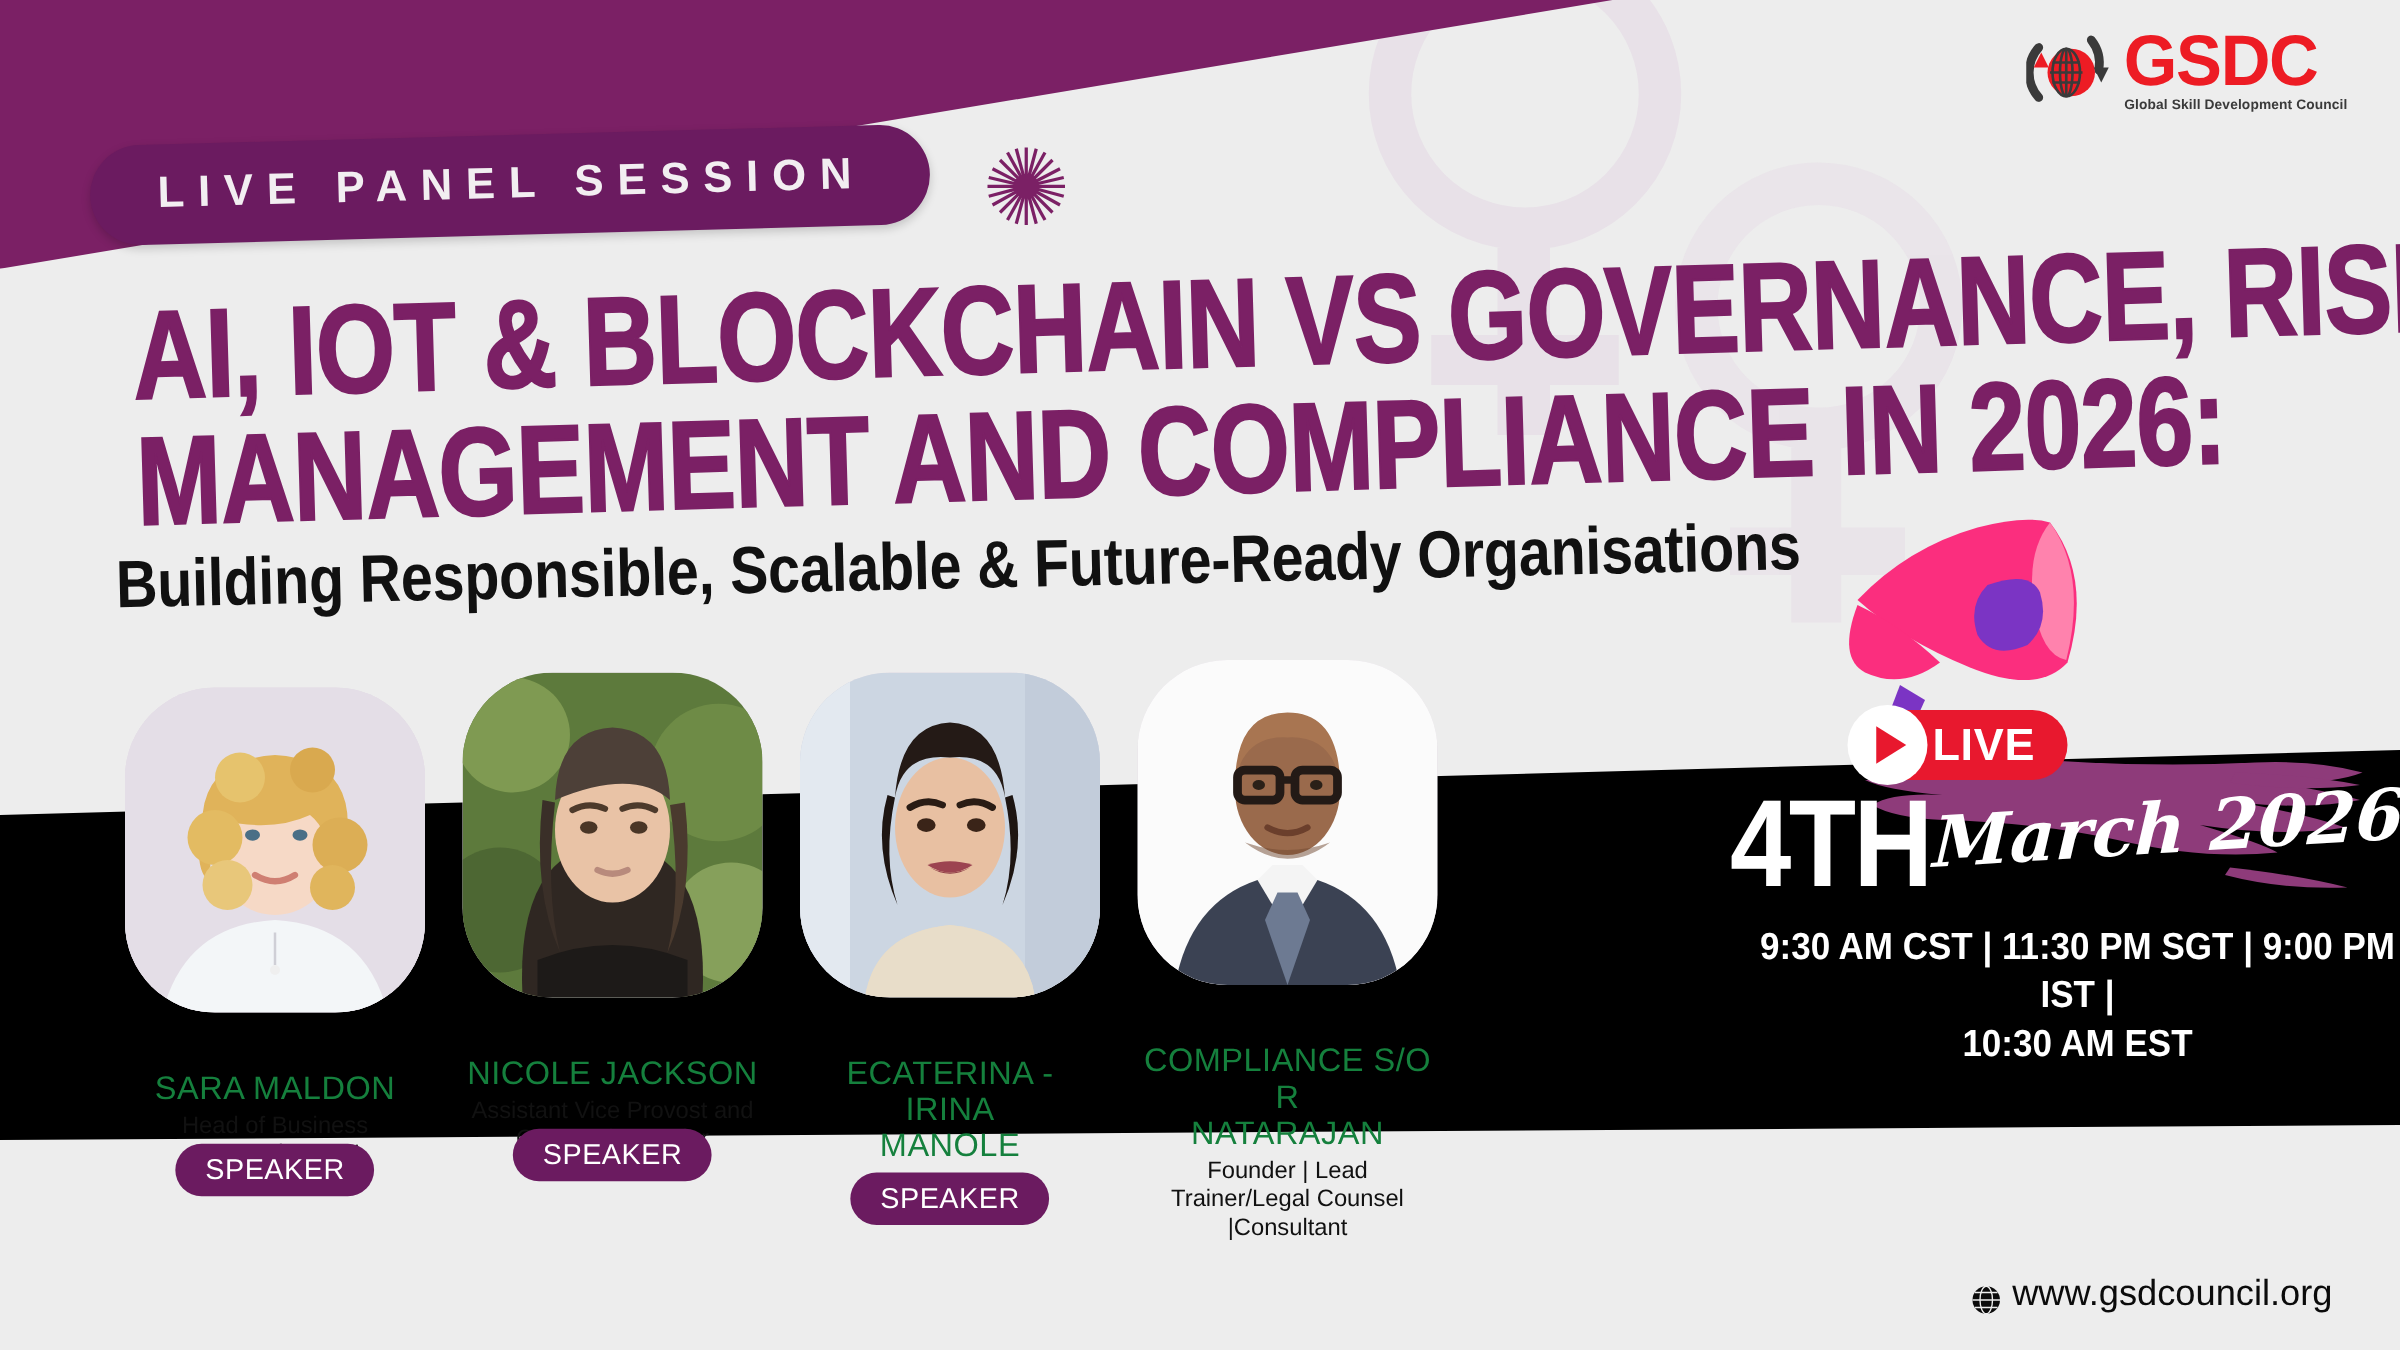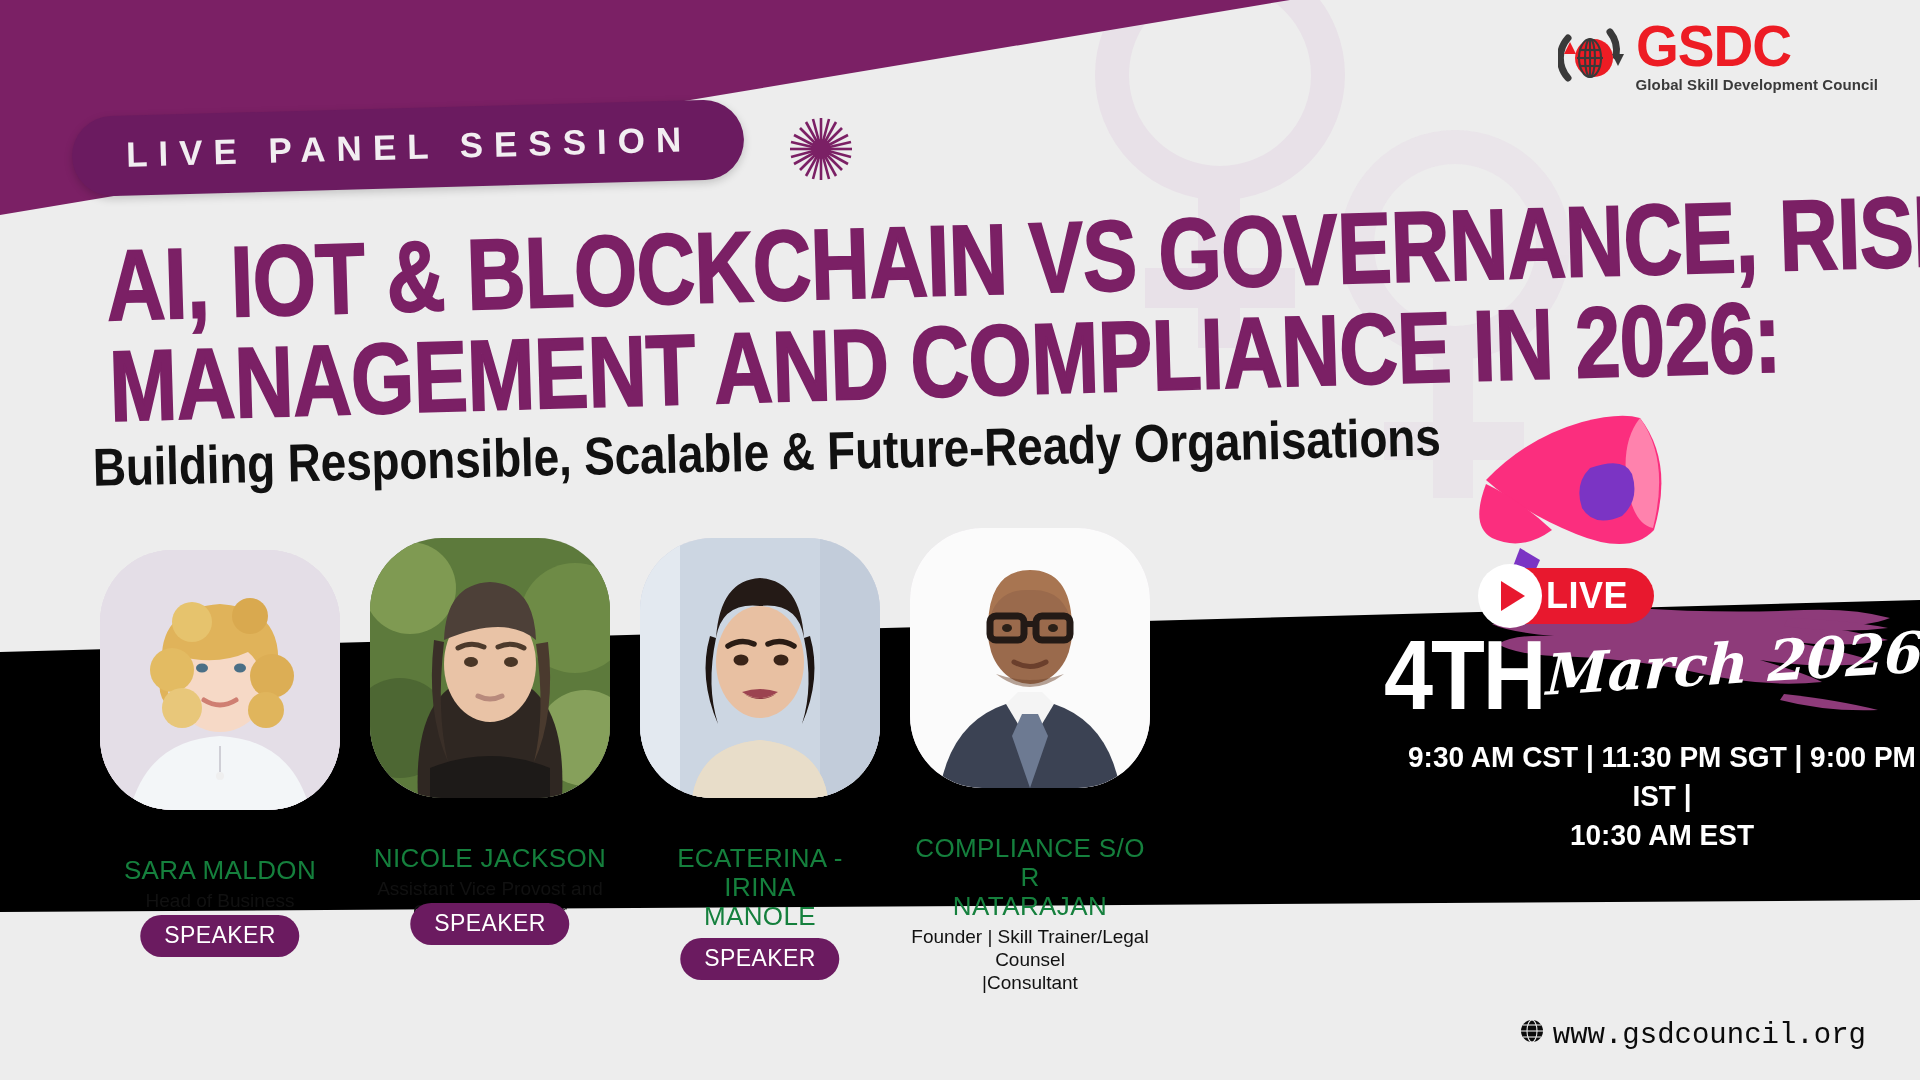--- a/index.html
+++ b/index.html
@@ -134,26 +134,26 @@
   .logo { position:absolute; right:42px; top:22px; z-index:18; display:flex; align-items:center; gap:6px; }
   .logo-mark { width:72px; height:72px; position:relative; }
   .logo-text { display:flex; flex-direction:column; }
   .logo-text .big {
     color:#ed1c24; font-weight:bold; font-size:52px; line-height:.92;
     letter-spacing:-1px;
     font-family:"Liberation Sans Narrow","Liberation Sans", sans-serif;
     transform:scaleY(1.1) scaleX(1.06); transform-origin:left center;
   }
   .logo-text .small {
-    color:#3a3a3a; font-size:15px; font-weight:bold; margin-top:5px; letter-spacing:.1px;
+    color:#3a3a3a; font-size:11px; font-weight:bold; margin-top:5px; letter-spacing:.1px;
   }
   .footer-url {
     position:absolute; right:54px; bottom:28px; z-index:18;
-    display:flex; align-items:flex-start; gap:9px;
-    font-family:Liberation Mono, monospace; font-size:29px; color:#0b0b0b;
+    display:flex; align-items:flex-end; gap:9px;
+    font-family:Liberation Sans, sans-serif; font-size:29px; color:#0b0b0b;
   }
 </style>
 </head>
 <body>
 
 <div id="stage">
 
   <div class="venus-wm" style="left:1075px; top:-50px; width:320px; height:480px;">
     <div class="ring" style="left:20px; top:0px; width:250px; height:250px;"></div>
     <div class="stem" style="left:123px; top:248px; width:42px; height:150px;"></div>
@@ -329,21 +329,21 @@
           <rect x="126" y="88" width="34" height="24" rx="6" fill="none" stroke="#231a16" stroke-width="7"></rect>
           <line x1="114" y1="96" x2="126" y2="96" stroke="#231a16" stroke-width="6"></line>
           <ellipse cx="97" cy="100" rx="5" ry="4" fill="#2a2018"></ellipse>
             <ellipse cx="143" cy="100" rx="5" ry="4" fill="#2a2018"></ellipse>
           <path d="M104 134 q16 9 32 0" stroke="#6b3f2c" stroke-width="5" fill="none" stroke-linecap="round"></path>
           <path d="M86 146 q34 26 68 0 q-34 12-68 0z" fill="#70482f" opacity=".5"></path>
         </svg>
       </div>
       <div class="sp-name">COMPLIANCE S/O R
 NATARAJAN</div>
-      <div class="sp-title">Founder | Skill Trainer/Legal Counsel
+      <div class="sp-title">Founder | Lead Trainer/Legal Counsel
 |Consultant</div>
     </div>
   </div>
 
   <div class="date-block">
 
     <div class="megaphone">
       <svg viewBox="0 0 230 215" width="230" height="215">
         <path d="M178 8 q34 44 14 112 q-24 26-78 4 q-54-22-90-54 q40-42 96-58 q38-10 58-4z" fill="#fb2e7e"></path>
         <path d="M178 8 q30 42 13 110 q-20-4-26-44 q-6-42 13-66z" fill="#ff82ad"></path>

